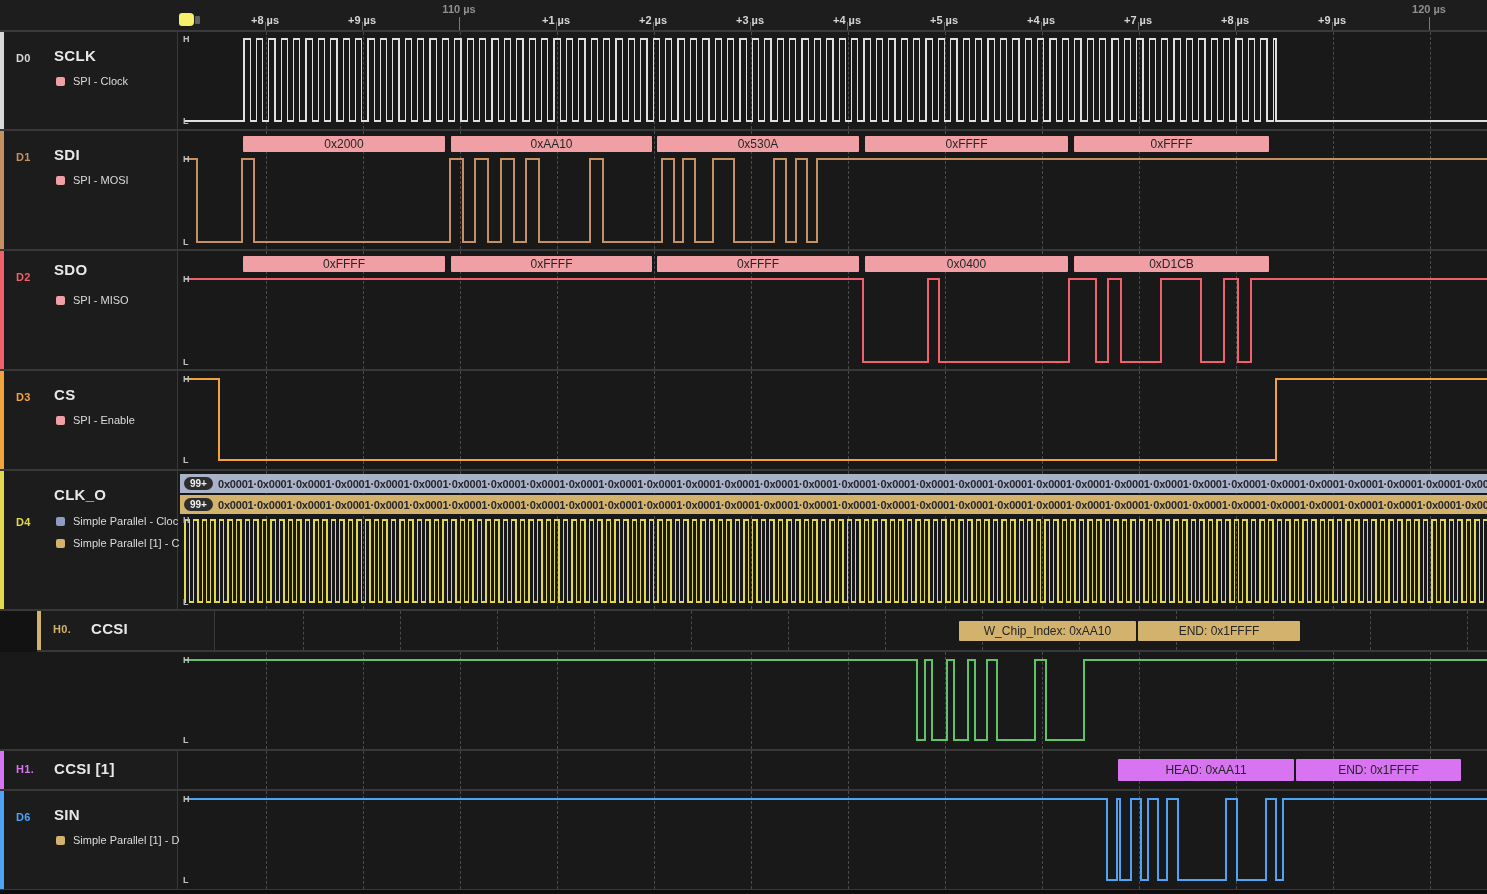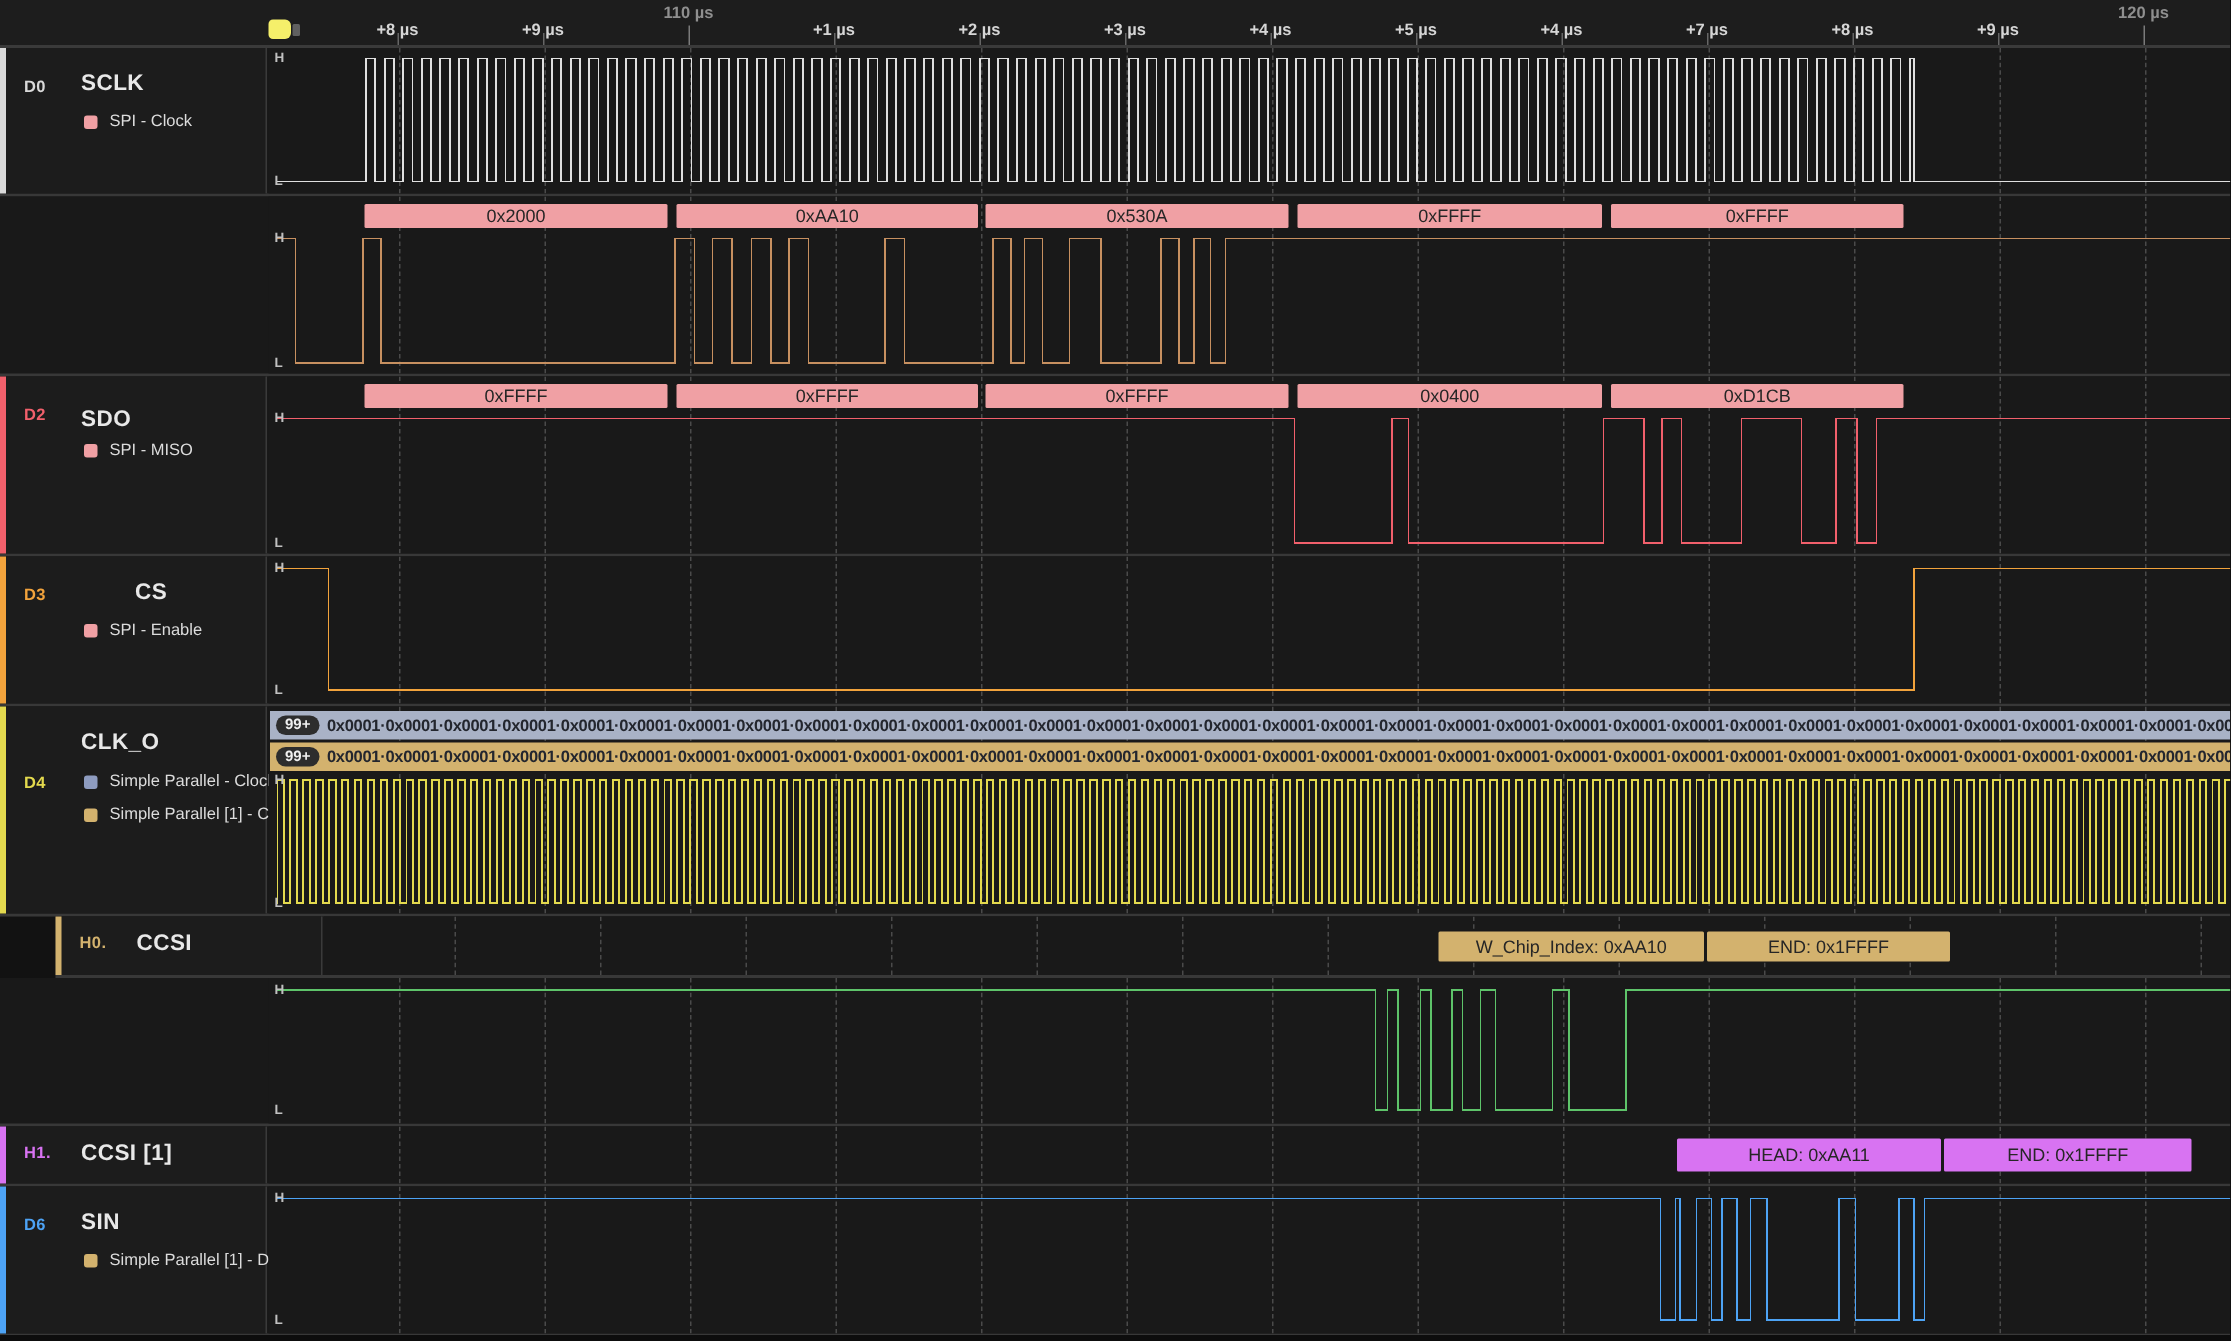--- a/index.html
+++ b/index.html
@@ -105,20 +105,29 @@
           <i class="grid" style="left: 1057px;"></i>
           <i class="grid" style="left: 1154px;"></i>
           <i class="grid" style="left: 1251px;"></i>
           <svg width="1309" height="97" class="wsvg">
             <polyline points="5,89 65,89 65,7 71.19999999999999,7 71.19999999999999,89 77.4,89 77.4,7 83.60000000000002,7 83.60000000000002,89 89.80000000000001,89 89.80000000000001,7 96,7 96,89 102.19999999999999,89 102.19999999999999,7 108.39999999999998,7 108.39999999999998,89 114.60000000000002,89 114.60000000000002,7 120.80000000000001,7 120.80000000000001,89 127,89 127,7 133.2,7 133.2,89 139.39999999999998,89 139.39999999999998,7 145.60000000000002,7 145.60000000000002,89 151.8,89 151.8,7 158,7 158,89 164.2,89 164.2,7 170.39999999999998,7 170.39999999999998,89 176.60000000000002,89 176.60000000000002,7 182.8,7 182.8,89 189,89 189,7 195.2,7 195.2,89 201.39999999999998,89 201.39999999999998,7 207.60000000000002,7 207.60000000000002,89 213.8,89 213.8,7 220,7 220,89 226.2,89 226.2,7 232.39999999999998,7 232.39999999999998,89 238.60000000000002,89 238.60000000000002,7 244.8,7 244.8,89 251,89 251,7 257.2,7 257.2,89 263.4,89 263.4,7 269.6,7 269.6,89 275.8,89 275.8,7 282,7 282,89 288.2,89 288.2,7 294.4,7 294.4,89 300.6,89 300.6,7 306.8,7 306.8,89 313,89 313,7 319.2,7 319.2,89 325.4,89 325.4,7 331.6,7 331.6,89 337.79999999999995,89 337.79999999999995,7 344,7 344,89 350.20000000000005,89 350.20000000000005,7 356.4,7 356.4,89 362.6,89 362.6,7 368.79999999999995,7 368.79999999999995,89 375,89 375,7 381.20000000000005,7 381.20000000000005,89 387.4,89 387.4,7 393.6,7 393.6,89 399.79999999999995,89 399.79999999999995,7 406,7 406,89 412.20000000000005,89 412.20000000000005,7 418.4,7 418.4,89 424.6,89 424.6,7 430.79999999999995,7 430.79999999999995,89 437,89 437,7 443.20000000000005,7 443.20000000000005,89 449.4,89 449.4,7 455.6,7 455.6,89 461.79999999999995,89 461.79999999999995,7 468,7 468,89 474.20000000000005,89 474.20000000000005,7 480.4,7 480.4,89 486.6,89 486.6,7 492.79999999999995,7 492.79999999999995,89 499,89 499,7 505.20000000000005,7 505.20000000000005,89 511.4,89 511.4,7 517.6,7 517.6,89 523.8,89 523.8,7 530,7 530,89 536.2,89 536.2,7 542.4,7 542.4,89 548.6,89 548.6,7 554.8,7 554.8,89 561,89 561,7 567.2,7 567.2,89 573.4,89 573.4,7 579.6,7 579.6,89 585.8,89 585.8,7 592,7 592,89 598.2,89 598.2,7 604.4,7 604.4,89 610.6,89 610.6,7 616.8,7 616.8,89 623,89 623,7 629.2,7 629.2,89 635.4,89 635.4,7 641.6,7 641.6,89 647.8,89 647.8,7 654,7 654,89 660.2,89 660.2,7 666.4,7 666.4,89 672.6,89 672.6,7 678.8,7 678.8,89 685,89 685,7 691.2,7 691.2,89 697.4,89 697.4,7 703.6,7 703.6,89 709.8,89 709.8,7 716,7 716,89 722.2,89 722.2,7 728.4,7 728.4,89 734.6,89 734.6,7 740.8,7 740.8,89 747,89 747,7 753.2,7 753.2,89 759.4,89 759.4,7 765.6,7 765.6,89 771.8,89 771.8,7 778,7 778,89 784.2,89 784.2,7 790.4,7 790.4,89 796.6,89 796.6,7 802.8,7 802.8,89 809,89 809,7 815.2,7 815.2,89 821.4,89 821.4,7 827.6,7 827.6,89 833.8,89 833.8,7 840,7 840,89 846.2,89 846.2,7 852.4000000000001,7 852.4000000000001,89 858.5999999999999,89 858.5999999999999,7 864.8,7 864.8,89 871,89 871,7 877.2,7 877.2,89 883.4000000000001,89 883.4000000000001,7 889.5999999999999,7 889.5999999999999,89 895.8,89 895.8,7 902,7 902,89 908.2,89 908.2,7 914.4000000000001,7 914.4000000000001,89 920.5999999999999,89 920.5999999999999,7 926.8,7 926.8,89 933,89 933,7 939.2,7 939.2,89 945.4000000000001,89 945.4000000000001,7 951.5999999999999,7 951.5999999999999,89 957.8,89 957.8,7 964,7 964,89 970.2,89 970.2,7 976.4000000000001,7 976.4000000000001,89 982.5999999999999,89 982.5999999999999,7 988.8,7 988.8,89 995,89 995,7 1001.2,7 1001.2,89 1007.4000000000001,89 1007.4000000000001,7 1013.5999999999999,7 1013.5999999999999,89 1019.8,89 1019.8,7 1026,7 1026,89 1032.2,89 1032.2,7 1038.4,7 1038.4,89 1044.6,89 1044.6,7 1050.8,7 1050.8,89 1057,89 1057,7 1063.2,7 1063.2,89 1069.4,89 1069.4,7 1075.6,7 1075.6,89 1081.8,89 1081.8,7 1088,7 1088,89 1094.2,89 1094.2,7 1097,7 1097,89 1310,89" fill="none" stroke="#e0e0e0" stroke-width="1.3" shape-rendering="crispEdges"></polyline>
           </svg>
         </div>
     </div>
 
     <div class="row" style="top:99px;height:118px;">
+      <div class="sidebar">
+        <div class="strip" style="background: rgb(199, 144, 96);"></div>
+        <span class="cid" style="top: 20px; color: rgb(199, 144, 96);">D1</span>
+        <span class="cname" style="top:15px;">SDI</span>
+        <div class="tag" style="top:43px;">
+          <span class="sq" style="background: rgb(240, 160, 164);"></span>
+          <span class="tlabel">SPI - MOSI</span>
+        </div>
+      </div>
       <div class="wave">
         <span class="hl" style="top:28px;">H</span>
         <span class="hl" style="top:111px;">L</span>
       <i class="grid" style="left: 87px;"></i>
           <i class="grid" style="left: 184px;"></i>
           <i class="grid" style="left: 281px;"></i>
           <i class="grid" style="left: 378px;"></i>
           <i class="grid" style="left: 475px;"></i>
           <i class="grid" style="left: 572px;"></i>
           <i class="grid" style="left: 669px;"></i>
@@ -136,21 +145,21 @@
           <svg width="1309" height="118" class="wsvg">
             <polyline points="5,28 18,28 18,111 63,111 63,28 75,28 75,111 271,111 271,28 284,28 284,111 296,111 296,28 309,28 309,111 322,111 322,28 335,28 335,111 347,111 347,28 360,28 360,111 411,111 411,28 424,28 424,111 483,111 483,28 495,28 495,111 504,111 504,28 516,28 516,111 534,111 534,28 555,28 555,111 595,111 595,28 607,28 607,111 617,111 617,28 628,28 628,111 638,111 638,28 1310,28" fill="none" stroke="#c79060" stroke-width="1.3" shape-rendering="crispEdges"></polyline>
           </svg>
         </div>
     </div>
 
     <div class="row" style="top:219px;height:118px;">
       <div class="sidebar">
         <div class="strip" style="background: rgb(242, 96, 108);"></div>
         <span class="cid" style="top: 20px; color: rgb(242, 96, 108);">D2</span>
-        <span class="cname" style="top:20px;">SDO</span>
+        <span class="cname" style="top:10px;">SDO</span>
         <div class="tag" style="top:43px;">
           <span class="sq" style="background: rgb(240, 160, 164);"></span>
           <span class="tlabel">SPI - MISO</span>
         </div>
       </div>
       <div class="wave">
         <span class="hl" style="top:28px;">H</span>
         <span class="hl" style="top:111px;">L</span>
       <i class="grid" style="left: 87px;"></i>
           <i class="grid" style="left: 184px;"></i>
@@ -173,21 +182,21 @@
           <svg width="1309" height="118" class="wsvg">
             <polyline points="5,28 684,28 684,111 749,111 749,28 760,28 760,111 890,111 890,28 917,28 917,111 929,111 929,28 942,28 942,111 982,111 982,28 1022,28 1022,111 1045,111 1045,28 1059,28 1059,111 1072,111 1072,28 1310,28" fill="none" stroke="#f2606c" stroke-width="1.3" shape-rendering="crispEdges"></polyline>
           </svg>
         </div>
     </div>
 
     <div class="row" style="top:339px;height:98px;">
       <div class="sidebar">
         <div class="strip" style="background: rgb(242, 163, 60);"></div>
         <span class="cid" style="top: 20px; color: rgb(242, 163, 60);">D3</span>
-        <span class="cname" style="top:15px;margin-left:36px;">CS</span>
+        <span class="cname" style="top:15px;">CS</span>
         <div class="tag" style="top:43px;">
           <span class="sq" style="background: rgb(240, 160, 164);"></span>
           <span class="tlabel">SPI - Enable</span>
         </div>
       </div>
       <div class="wave">
         <span class="hl" style="top:8px;">H</span>
         <span class="hl" style="top:89px;">L</span>
       <i class="grid" style="left: 87px;"></i>
           <i class="grid" style="left: 184px;"></i>

